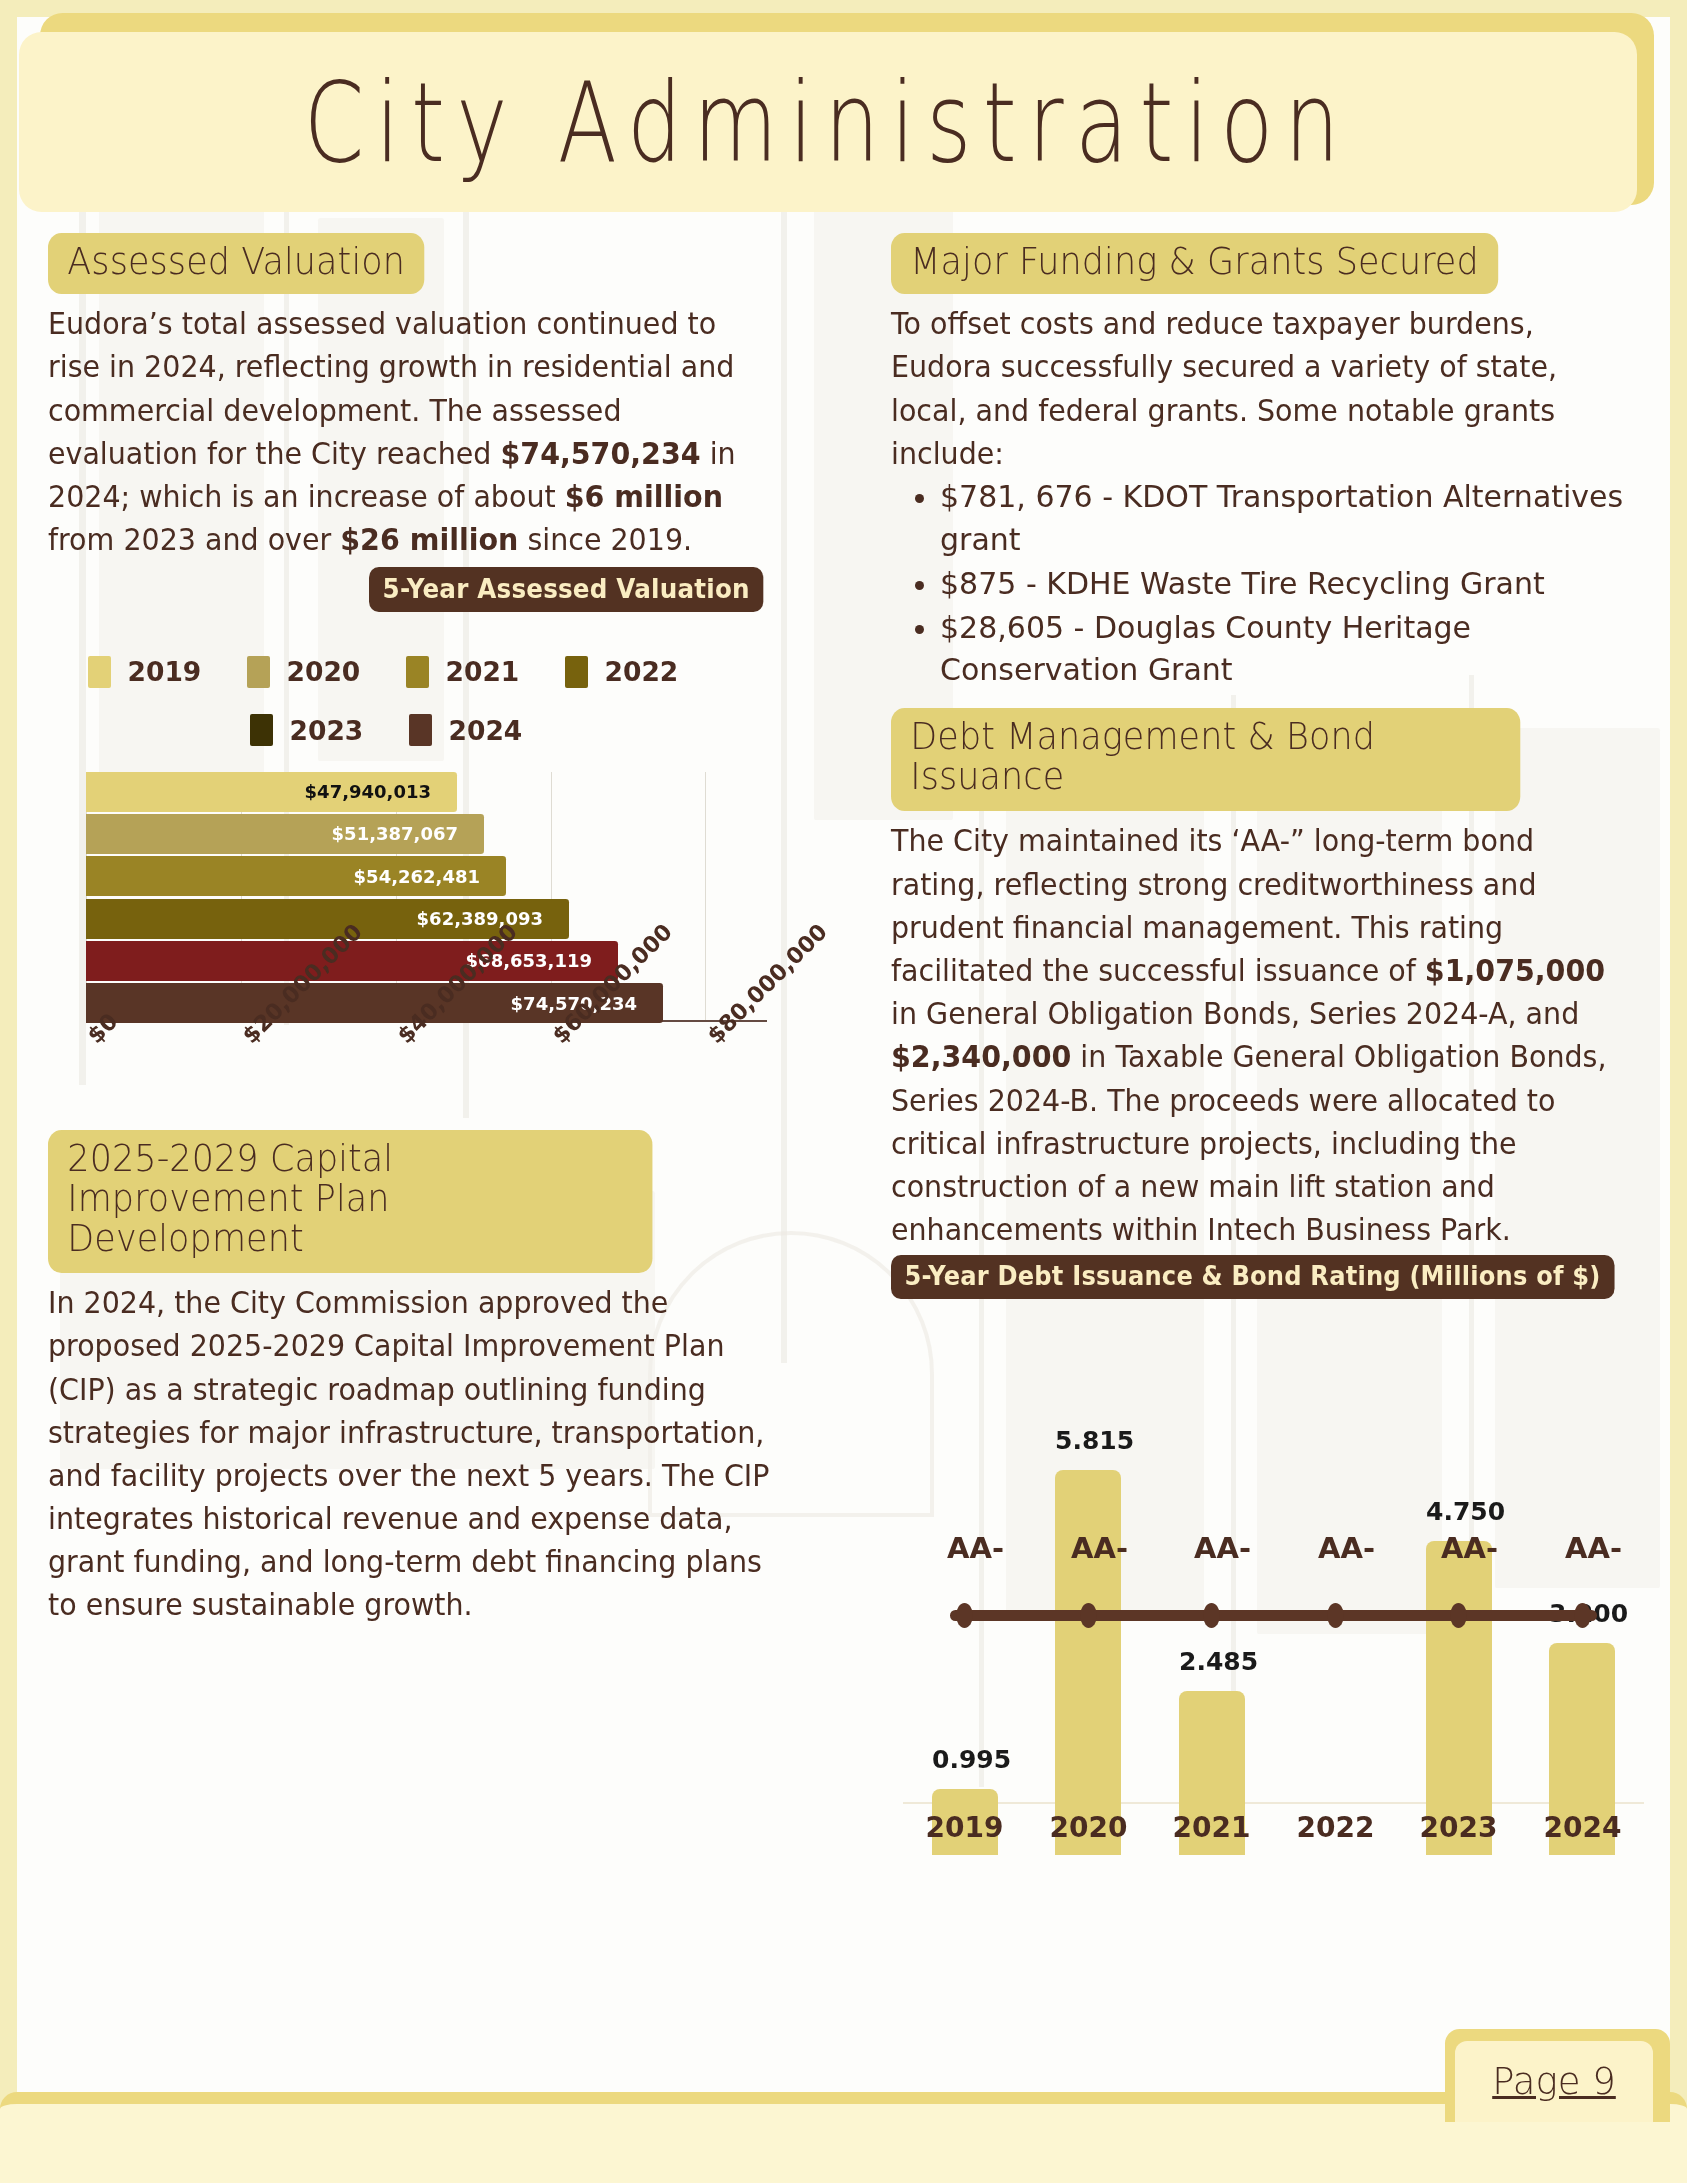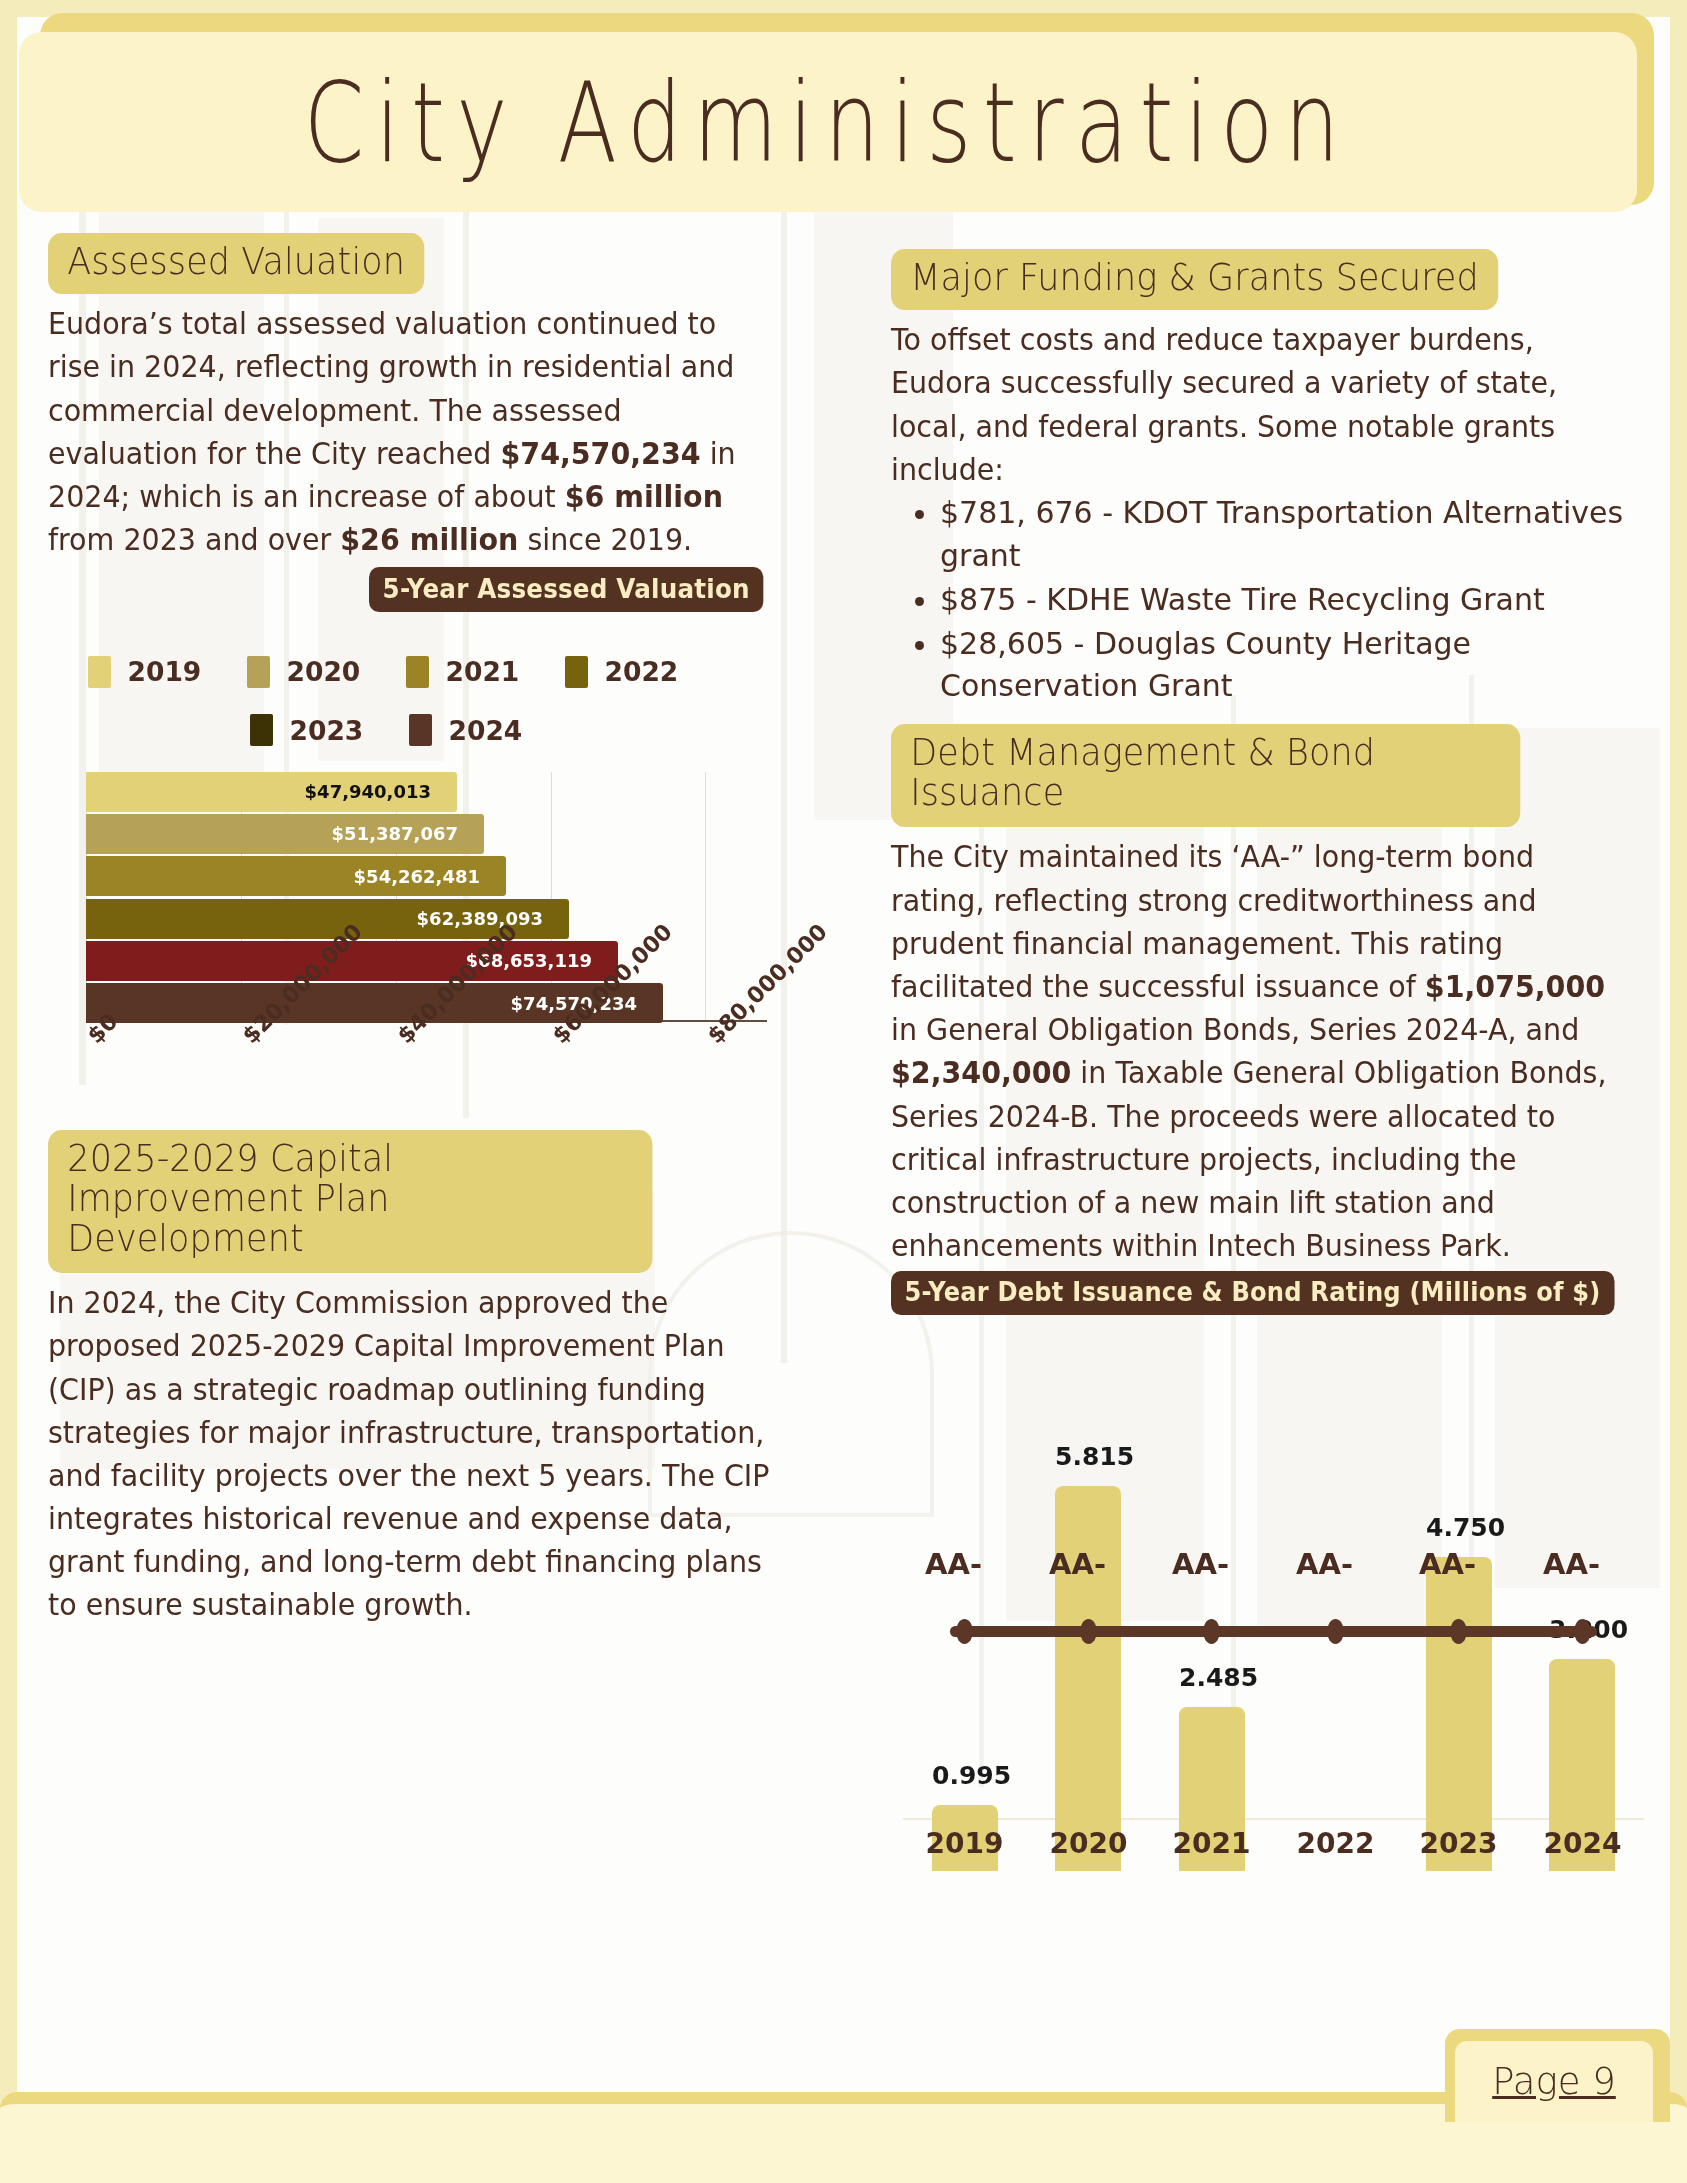--- a/index.html
+++ b/index.html
@@ -49,21 +49,21 @@
     margin:0;font-weight:300;font-size:111px;color:#4a2c21;
     letter-spacing:14.6px;line-height:1;
     font-family:"DejaVu Sans", sans-serif;
     transform:scaleX(.78);transform-origin:center;
     white-space:nowrap;
   }
 
   
   .col{position:absolute;z-index:4;}
   .col-left{left:48px;top:233px;width:761px;}
-  .col-right{left:891px;top:249px;width:764px;}
+  .col-right{left:891px;top:233px;width:764px;}
 
   
   .pill{
     display:inline-block;background:#e2d177;border-radius:14.6px;
     padding:9.3px 21px 12px 21px;color:#4a2c21;
     font-family:"DejaVu Sans", sans-serif;font-weight:300;
     font-size:38px;line-height:1.05;letter-spacing:0.1px;
     transform:scaleX(.92);transform-origin:left center;
   }
   .pill.two-line{padding-bottom:14.6px;}
@@ -123,21 +123,21 @@
 
   
   #debt-chart{position:relative;width:764px;height:688px;margin-top:4px;}
   .debt-plot{position:absolute;left:12px;top:44px;width:741px;height:582px;}
   .dbar{position:absolute;bottom:0;width:66px;background:#e2d177;border-radius:8px 8px 0 0;}
   .dval{
     position:absolute;width:66px;text-align:center;font-weight:700;font-size:25px;color:#1a1a1a;
     font-family:"DejaVu Sans", sans-serif;
   }
   .rating{
-    position:absolute;width:79px;text-align:left;font-weight:700;font-size:29px;color:#4a2c21;
+    position:absolute;width:79px;text-align:right;font-weight:700;font-size:29px;color:#4a2c21;
     font-family:"DejaVu Sans", sans-serif;
   }
   .rating-line{position:absolute;height:10.6px;background:#5c3626;border-radius:5.3px;}
   .rating-dot{position:absolute;width:17px;height:25px;background:#5c3626;border-radius:50%;}
   .dyear{
     position:absolute;width:79px;text-align:center;font-weight:700;font-size:28px;color:#4a2c21;
     font-family:"DejaVu Sans", sans-serif;
   }
   .debt-axis{position:absolute;left:0;right:0;height:2px;background:#efe9d8;}
 

